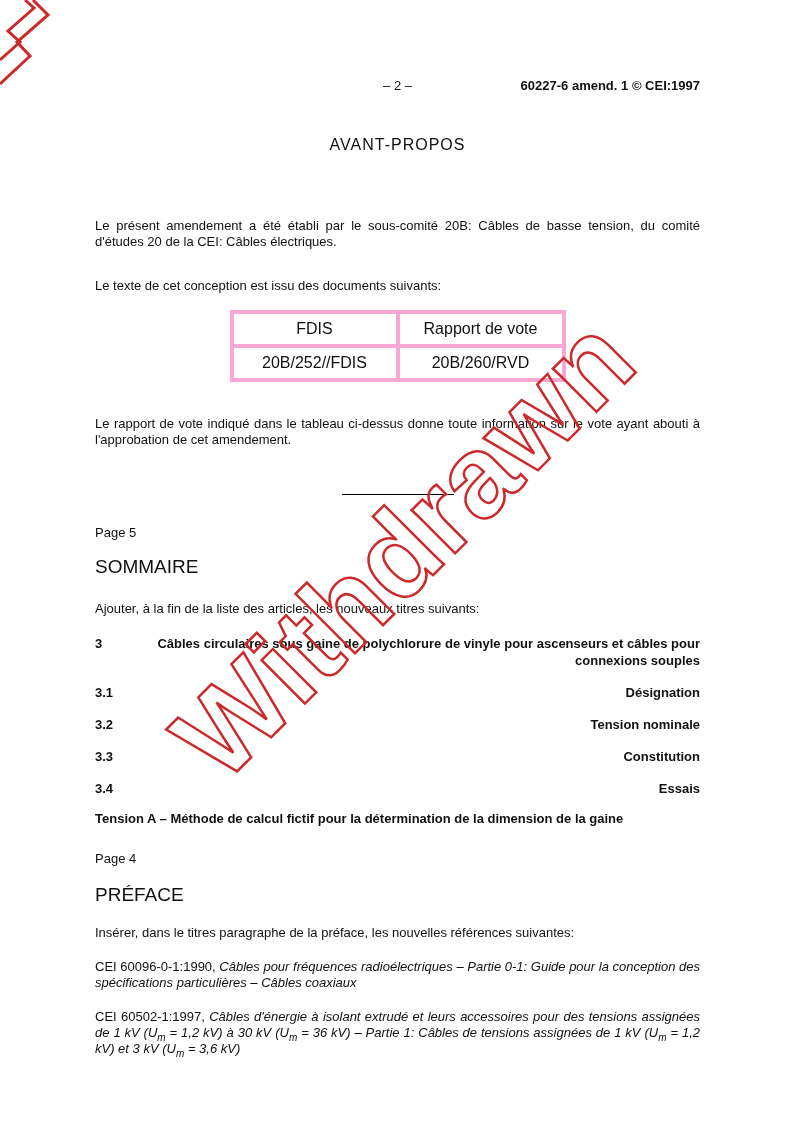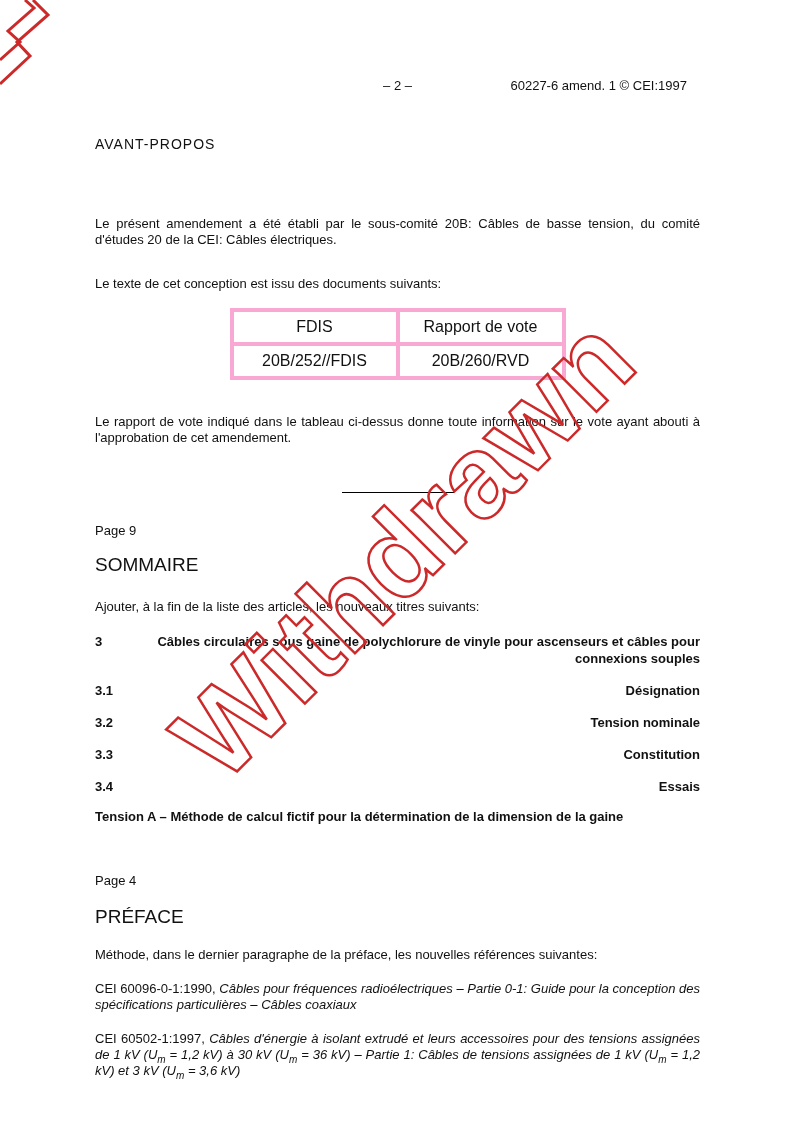--- a/index.html
+++ b/index.html
@@ -8,43 +8,43 @@
     width:793px;height:1122px;
     background:#ffffff;
     font-family:"Liberation Sans",sans-serif;
     font-size:13px;color:#111;
     box-sizing:border-box;
     padding:78px 93px 40px 95px;
     overflow:hidden;
   }
   .doc-header{position:relative;height:16px;}
   .doc-header .pg-num{position:absolute;left:50%;transform:translateX(-50%);}
-  .doc-header .doc-ref{position:absolute;right:13px;top:0;}
-  .doc-title{margin-top:42px;text-align:left;font-size:14px;letter-spacing:1px;font-weight:normal;}
+  .doc-header .doc-ref{position:absolute;right:0;top:0;font-weight:bold;}
+  .doc-title{margin-top:42px;text-align:center;font-size:16px;letter-spacing:1px;font-weight:normal;}
   p{margin:0;line-height:16px;}
   .para{text-align:justify;}
   .mt-intro1{margin-top:64px;}
   .mt-intro2{margin-top:28px;}
   table.vote{border-collapse:collapse;margin:16px auto 0 auto;}
   table.vote td{
     border:4px solid #f9a8d4;width:150px;height:30px;
     text-align:center;vertical-align:middle;font-size:16px;padding:0 6px;
   }
   .vote-note{margin-top:34px;}
   .separator{width:112px;border-top:1px solid #000;margin:46px auto 0 auto;height:0;}
   .page-label{margin-top:30px;}
   .section-heading{margin-top:18px;font-weight:normal;font-size:19px;}
   .instruction{margin-top:26px;}
   .toc-row{display:flex;font-weight:bold;line-height:17px;}
   .toc-num{flex:0 0 26px;}
   .toc-text{flex:1;text-align:right;}
   .toc-main{margin-top:18px;}
   .toc-item{margin-top:15px;}
   .toc-annex{margin-top:13px;font-weight:bold;line-height:17px;}
-  .preface-label{margin-top:48px;}
+  .preface-label{margin-top:24px;}
   .preface-heading{margin-top:20px;}
   .instruction2{margin-top:22px;}
   .ref{margin-top:18px;text-align:justify;line-height:16px;}
   .ref .ref-title{font-style:italic;}
   .ref sub{font-size:10px;font-style:italic;line-height:0;}
   .watermark-svg{position:absolute;left:0;top:0;pointer-events:none;}
   .corner-svg{position:absolute;left:0;top:0;pointer-events:none;}
 </style>
 </head>
 <body>
@@ -76,21 +76,21 @@
         <td>20B/252//FDIS</td>
         <td>20B/260/RVD</td>
       </tr>
     </tbody>
   </table>
 
   <p class="para vote-note">Le rapport de vote indiqué dans le tableau ci-dessus donne toute information sur le vote ayant abouti à l'approbation de cet amendement.</p>
 
   <div class="separator"></div>
 
-  <p class="page-label">Page 9</p>
+  <p class="page-label">Page 5</p>
   <p class="section-heading">SOMMAIRE</p>
   <p class="instruction">Ajouter, à la fin de la liste des articles, les nouveaux titres suivants:</p>
 
   <div class="toc-row toc-main">
     <span class="toc-num">3</span>
     <span class="toc-text">Câbles circulaires sous gaine de polychlorure de vinyle pour ascenseurs et câbles pour connexions souples</span>
   </div>
   <div class="toc-row toc-item">
     <span class="toc-num">3.1</span>
     <span class="toc-text">Désignation</span>
@@ -104,21 +104,21 @@
     <span class="toc-text">Constitution</span>
   </div>
   <div class="toc-row toc-item">
     <span class="toc-num">3.4</span>
     <span class="toc-text">Essais</span>
   </div>
   <p class="toc-annex"><span>Tension A –</span> <span>Méthode de calcul fictif pour la détermination de la dimension de la gaine</span></p>
 
   <p class="page-label preface-label">Page 4</p>
   <p class="section-heading preface-heading">PRÉFACE</p>
-  <p class="instruction instruction2">Méthode, dans le dernier paragraphe de la préface, les nouvelles références suivantes:</p>
+  <p class="instruction instruction2">Insérer, dans le titres paragraphe de la préface, les nouvelles références suivantes:</p>
 
   <p class="ref"><span class="code">CEI 60096-0-1:1990,</span> <span class="ref-title">Câbles pour fréquences radioélectriques – Partie 0-1: Guide pour la conception des spécifications particulières – Câbles coaxiaux</span></p>
 
   <p class="ref"><span class="code">CEI 60502-1:1997,</span> <span class="ref-title"><span>Câbles d'énergie à isolant extrudé et leurs accessoires pour des tensions assignées de 1 kV (U</span><sub>m</sub><span> = 1,2 kV) à 30 kV (U</span><sub>m</sub><span> = 36 kV) – Partie 1: Câbles de tensions assignées de 1 kV (U</span><sub>m</sub><span> = 1,2 kV) et 3 kV (U</span><sub>m</sub><span> = 3,6 kV)</span></span></p>
 
   <svg class="watermark-svg" width="793" height="1122" viewBox="0 0 793 1122" aria-hidden="true">
     <text x="410" y="555" transform="rotate(-45 410 555)" text-anchor="middle" dominant-baseline="middle" font-family="Liberation Sans, sans-serif" font-size="116" font-weight="bold" fill="none" stroke-width="2.5" stroke="#cc2a2a">Withdrawn</text>
   </svg>
 
 </div>

